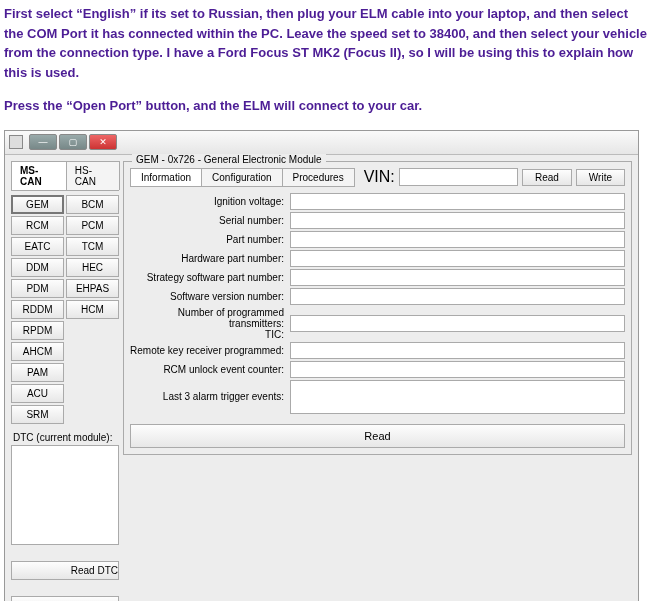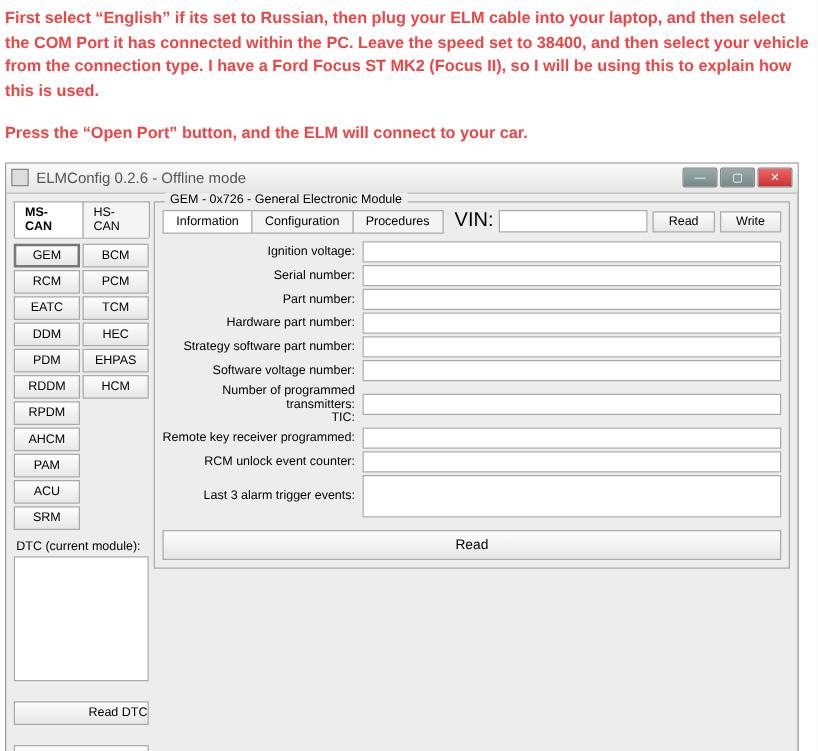--- a/index.html
+++ b/index.html
@@ -1,17 +1,17 @@
 <!DOCTYPE html>
 <html><head>
 <meta charset="utf-8">
 <style>
 * { box-sizing: border-box; font-family: "Segoe UI", Tahoma, sans-serif; }
 body { margin: 0; padding: 4px; background: #fff; font-size: 11px; }
-.intro { font-weight: bold; color: #ef4444; font-size: 13px; margin-bottom: 14px; line-height: 1.5; }
+.intro { font-weight: bold; color: #4c1d95; font-size: 13px; margin-bottom: 14px; line-height: 1.5; }
 .window { border: 1px solid #999; background: #ededed; width: 635px; }
 .titlebar { background: linear-gradient(#fafafa,#e6e6e6); border-bottom:1px solid #bbb; display:flex; align-items:center; padding:2px 4px; height:24px; }
 .titlebar .icon { width:14px; height:14px; border:1px solid #888; background:#ddd; margin-right:6px; }
 .titlebar .title { flex:1; color:#555; font-size:12px; }
 .winbtns { display:flex; gap:2px; }
 .winbtn { width:28px; height:16px; border:1px solid #888; background:linear-gradient(#9aa,#788); color:#fff; font-size:9px; display:flex; align-items:center; justify-content:center; border-radius:2px; cursor:pointer; }
 .winbtn.close { background:linear-gradient(#e66,#c33); }
 .body { display:flex; padding:6px; gap:4px; }
 .leftcol { width:108px; }
 .tabstrip { display:flex; font-size:10px; border-bottom:1px solid #aaa; margin-bottom:4px; }
@@ -45,21 +45,20 @@
 </style>
 </head>
 <body>
 
 <div class="intro">First select “English” if its set to Russian, then plug your ELM cable into your laptop, and then select the COM Port it has connected within the PC. Leave the speed set to 38400, and then select your vehicle from the connection type. I have a Ford Focus ST MK2 (Focus II), so I will be using this to explain how this is used.</div>
 <div class="intro">Press the “Open Port” button, and the ELM will connect to your car.</div>
 
 <div class="window">
   <div class="titlebar">
     <div class="icon"></div>
-    <div class="title">ELMConfig 0.2.6 - Offline mode</div>
     <div class="winbtns">
       <div class="winbtn">—</div>
       <div class="winbtn">▢</div>
       <div class="winbtn close">✕</div>
     </div>
   </div>
 
   <div class="body">
     <div class="leftcol">
       <div class="tabstrip">
@@ -123,21 +122,21 @@
             </div>
           <div class="inforow">
               <div class="lbl">Hardware part number:</div>
               <div class="val"></div>
             </div>
           <div class="inforow">
               <div class="lbl">Strategy software part number:</div>
               <div class="val"></div>
             </div>
           <div class="inforow">
-              <div class="lbl">Software voltage number:</div>
+              <div class="lbl">Software version number:</div>
               <div class="val"></div>
             </div>
           <div class="inforow">
               <div class="lbl" style="line-height:1.1"><span>Number of programmed transmitters:</span><br><span>TIC:</span></div>
               <div class="val"></div>
             </div>
           <div class="inforow">
               <div class="lbl">Remote key receiver programmed:</div>
               <div class="val"></div>
             </div>

